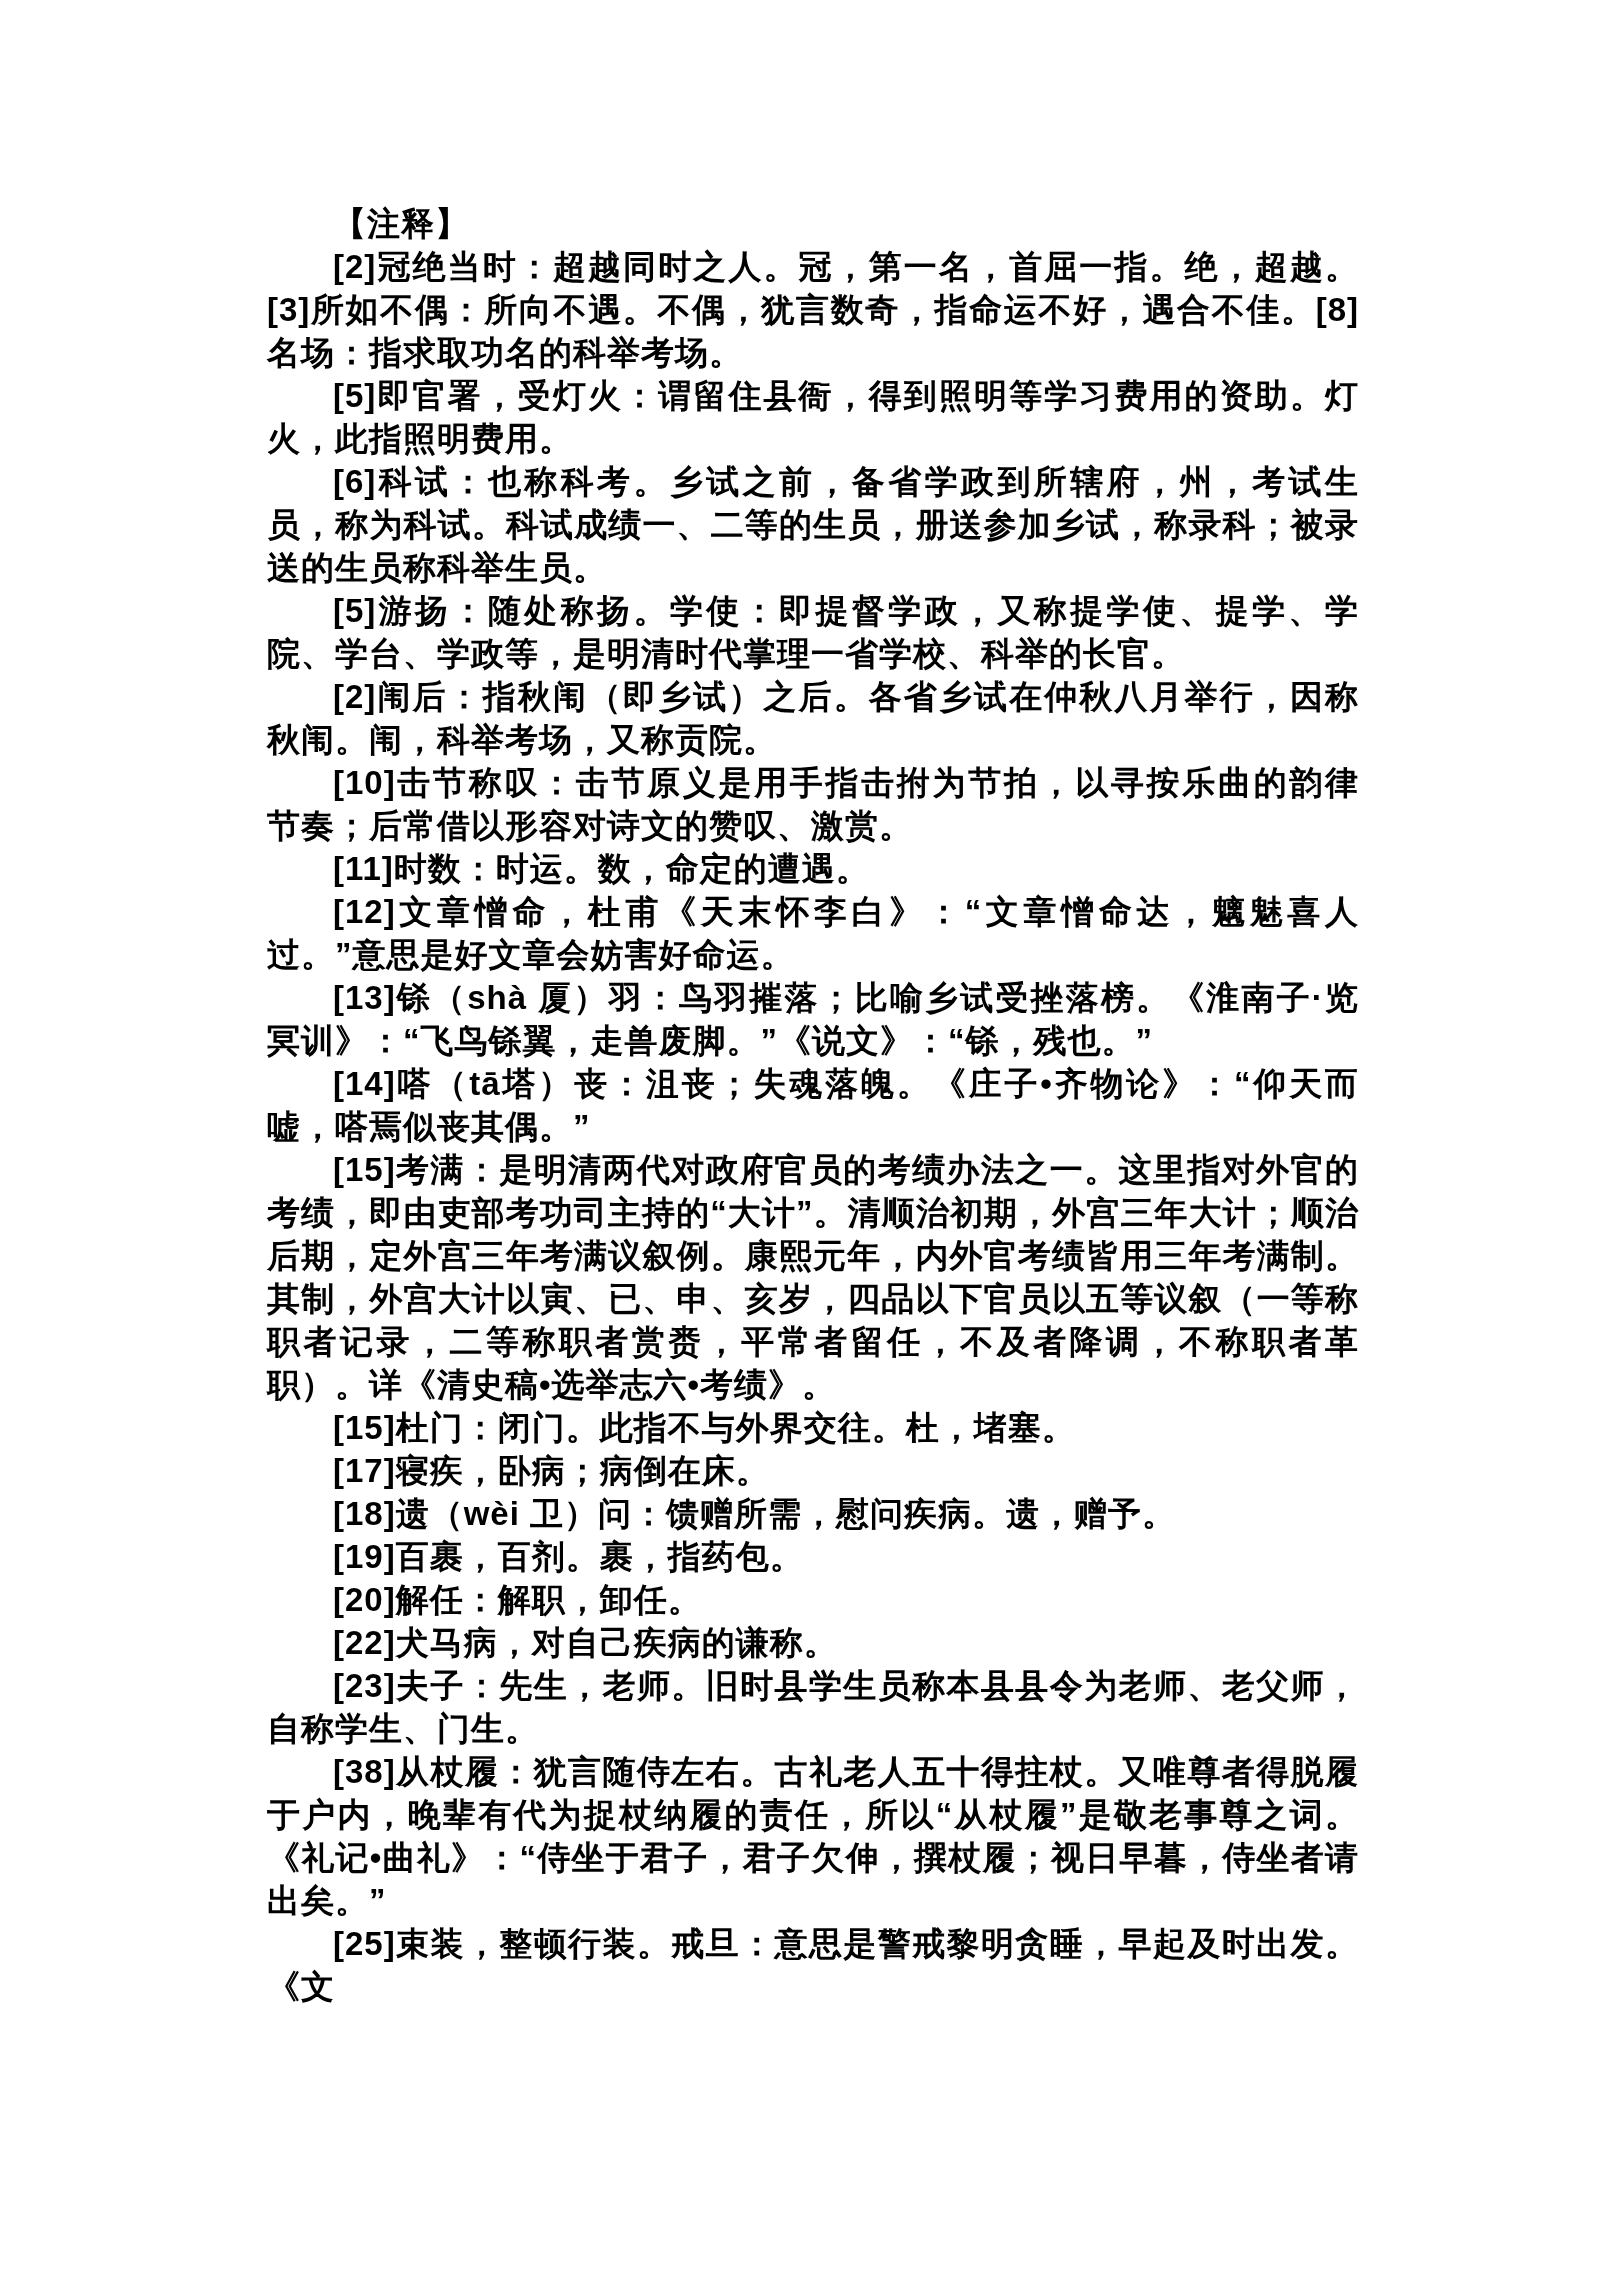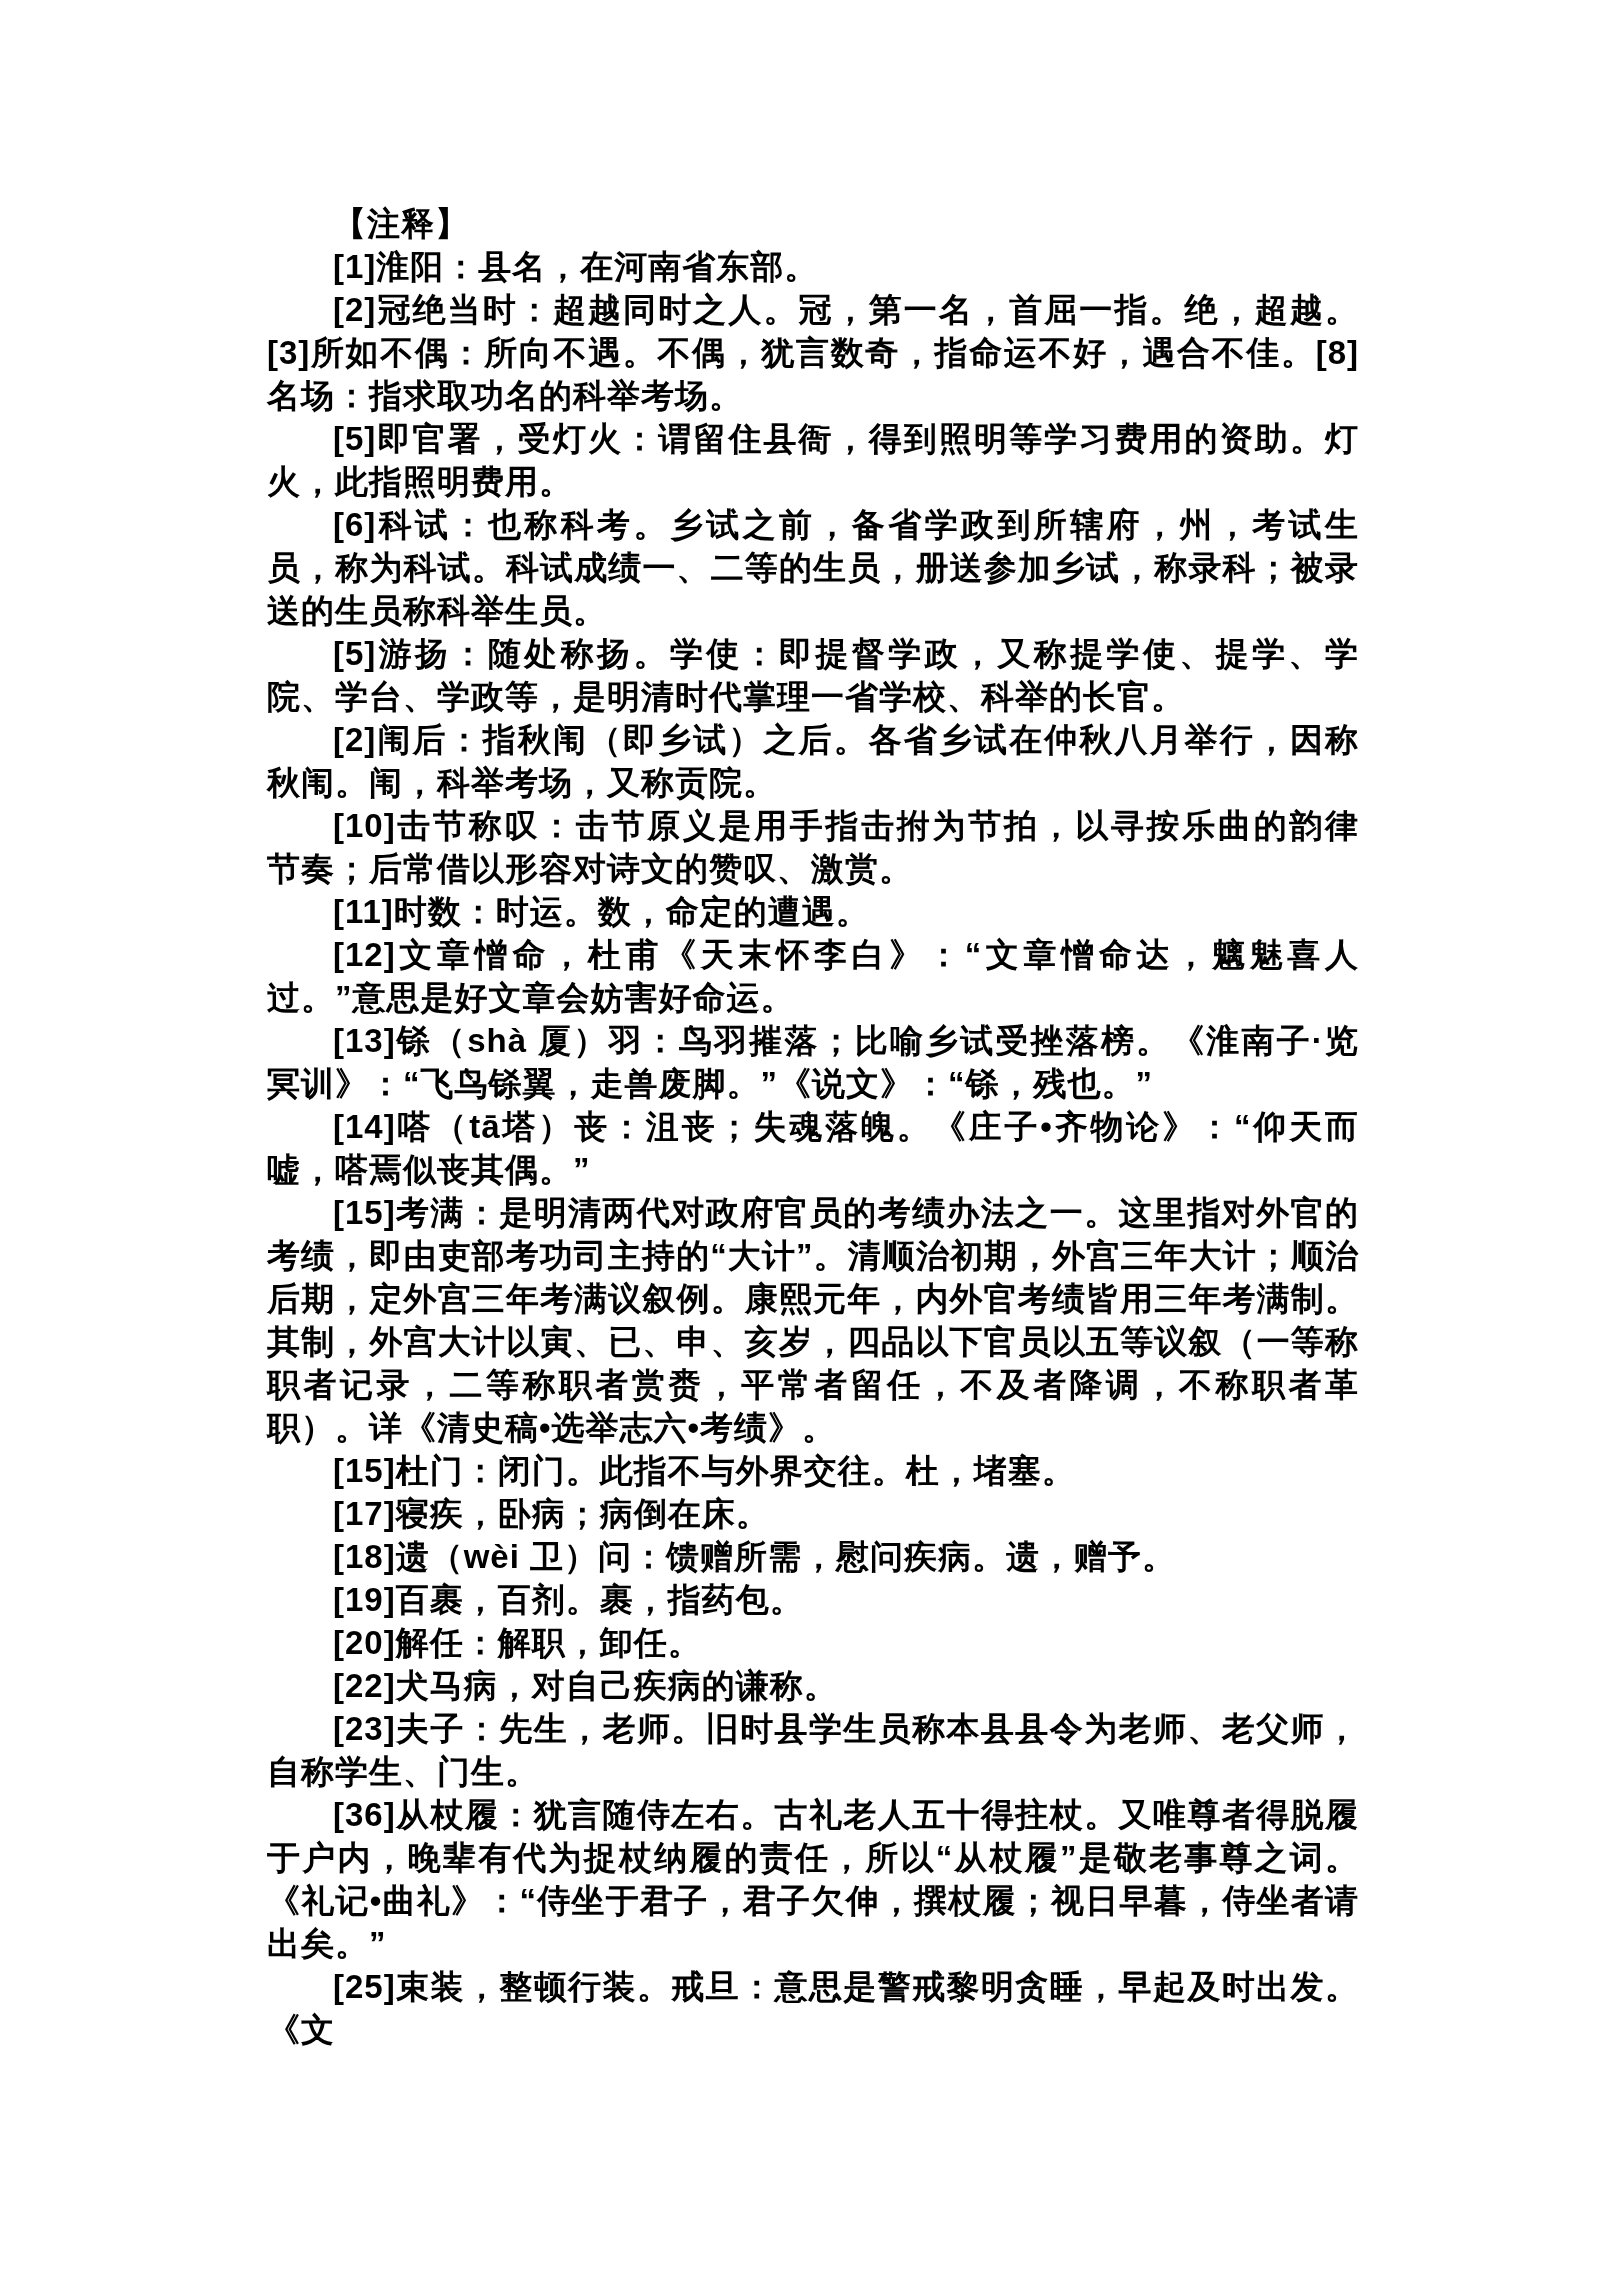--- a/index.html
+++ b/index.html
@@ -37,36 +37,35 @@
     text-decoration: underline;
     text-underline-offset: 4.9px;
   }
 </style>
 </head>
 <body>
 
 <div class="page">
   <div class="content">
     <p>【注释】</p>
-    <p>[1]淮阳：县名，在河南省东部。</p>
     <p>[2]冠绝当时：超越同时之人。冠，第一名，首屈一指。绝，超越。[3]所如不偶：所向不遇。不偶，犹言数奇，指命运不好，遇合不佳。[8]名场：指求取功名的科举考场。</p>
     <p>[5]即官署，受灯火：谓留住县衙，得到照明等学习费用的资助。灯火，此指照明费用。</p>
     <p>[6]科试：也称科考。乡试之前，备省学政到所辖府，州，考试生员，称为科试。科试成绩一、二等的生员，册送参加乡试，称录科；被录送的生员称科举生员。</p>
     <p>[5]游扬：随处称扬。学使：即提督学政，又称提学使、提学、学院、学台、学政等，是明清时代掌理一省学校、科举的长官。</p>
     <p>[2]闱后：指秋闱（即乡试）之后。各省乡试在仲秋八月举行，因称秋闱。闱，科举考场，又称贡院。</p>
     <p>[10]击节称叹：击节原义是用手指击拊为节拍，以寻按乐曲的韵律　节奏；后常借以形容对诗文的赞叹、激赏。</p>
     <p>[11]时数：时运。数，命定的遭遇。</p>
     <p>[12]文章憎命，杜甫《天末怀李白》：“文章憎命达，魑魅喜人过。”意思是好文章会妨害好命运。</p>
     <p>[13]铩（shà 厦）羽：鸟羽摧落；比喻乡试受挫落榜。《淮南子·览冥训》：“飞鸟铩翼，走兽废脚。”《说文》：“铩，残也。”</p>
     <p>[14]嗒（tā塔）丧：沮丧；失魂落魄。《庄子•齐物论》：“仰天而嘘，嗒焉似丧其偶。”</p>
     <p>[15]考满：是明清两代对政府官员的考绩办法之一。这里指对外官的考绩，即由吏部考功司主持的“大计”。清顺治初期，外宫三年大计；顺治后期，定外宫三年考满议叙例。康熙元年，内外官考绩皆用三年考满制。其制，外宫大计以寅、已、申、亥岁，四品以下官员以五等议叙（一等称职者记录，二等称职者赏赉，平常者留任，不及者降调，不称职者革职）。详《清史稿•选举志六•考绩》。</p>
     <p>[15]杜门：闭门。此指不与外界交往。杜，堵塞。</p>
     <p>[17]寝疾，卧病；病倒在床。</p>
     <p>[18]遗（wèi 卫）问：馈赠所需，慰问疾病。遗，赠予。</p>
     <p>[19]百裹，百剂。裹，指药包。</p>
     <p>[20]解任：解职，卸任。</p>
     <p>[22]犬马病，对自己疾病的谦称。</p>
     <p>[23]夫子：先生，老师。旧时县学生员称本县县令为老师、老父师，自称学生、门生。</p>
-    <p>[36]从杖履：犹言随侍左右。古礼老人五十得拄杖。又唯尊者得脱履于户内，晚辈有代为捉杖纳履的责任，所以“从杖履”是敬老事尊之词。《礼记•曲礼》：“侍坐于君子，君子欠伸，撰杖履；视日早暮，侍坐者请出矣。”</p>
+    <p>[38]从杖履：犹言随侍左右。古礼老人五十得拄杖。又唯尊者得脱履于户内，晚辈有代为捉杖纳履的责任，所以“从杖履”是敬老事尊之词。《礼记•曲礼》：“侍坐于君子，君子欠伸，撰杖履；视日早暮，侍坐者请出矣。”</p>
     <p>[25]束装，整顿行装。戒旦：意思是警戒黎明贪睡，早起及时出发。《文</p>
   </div>
 </div>
 
 
 </body></html>

